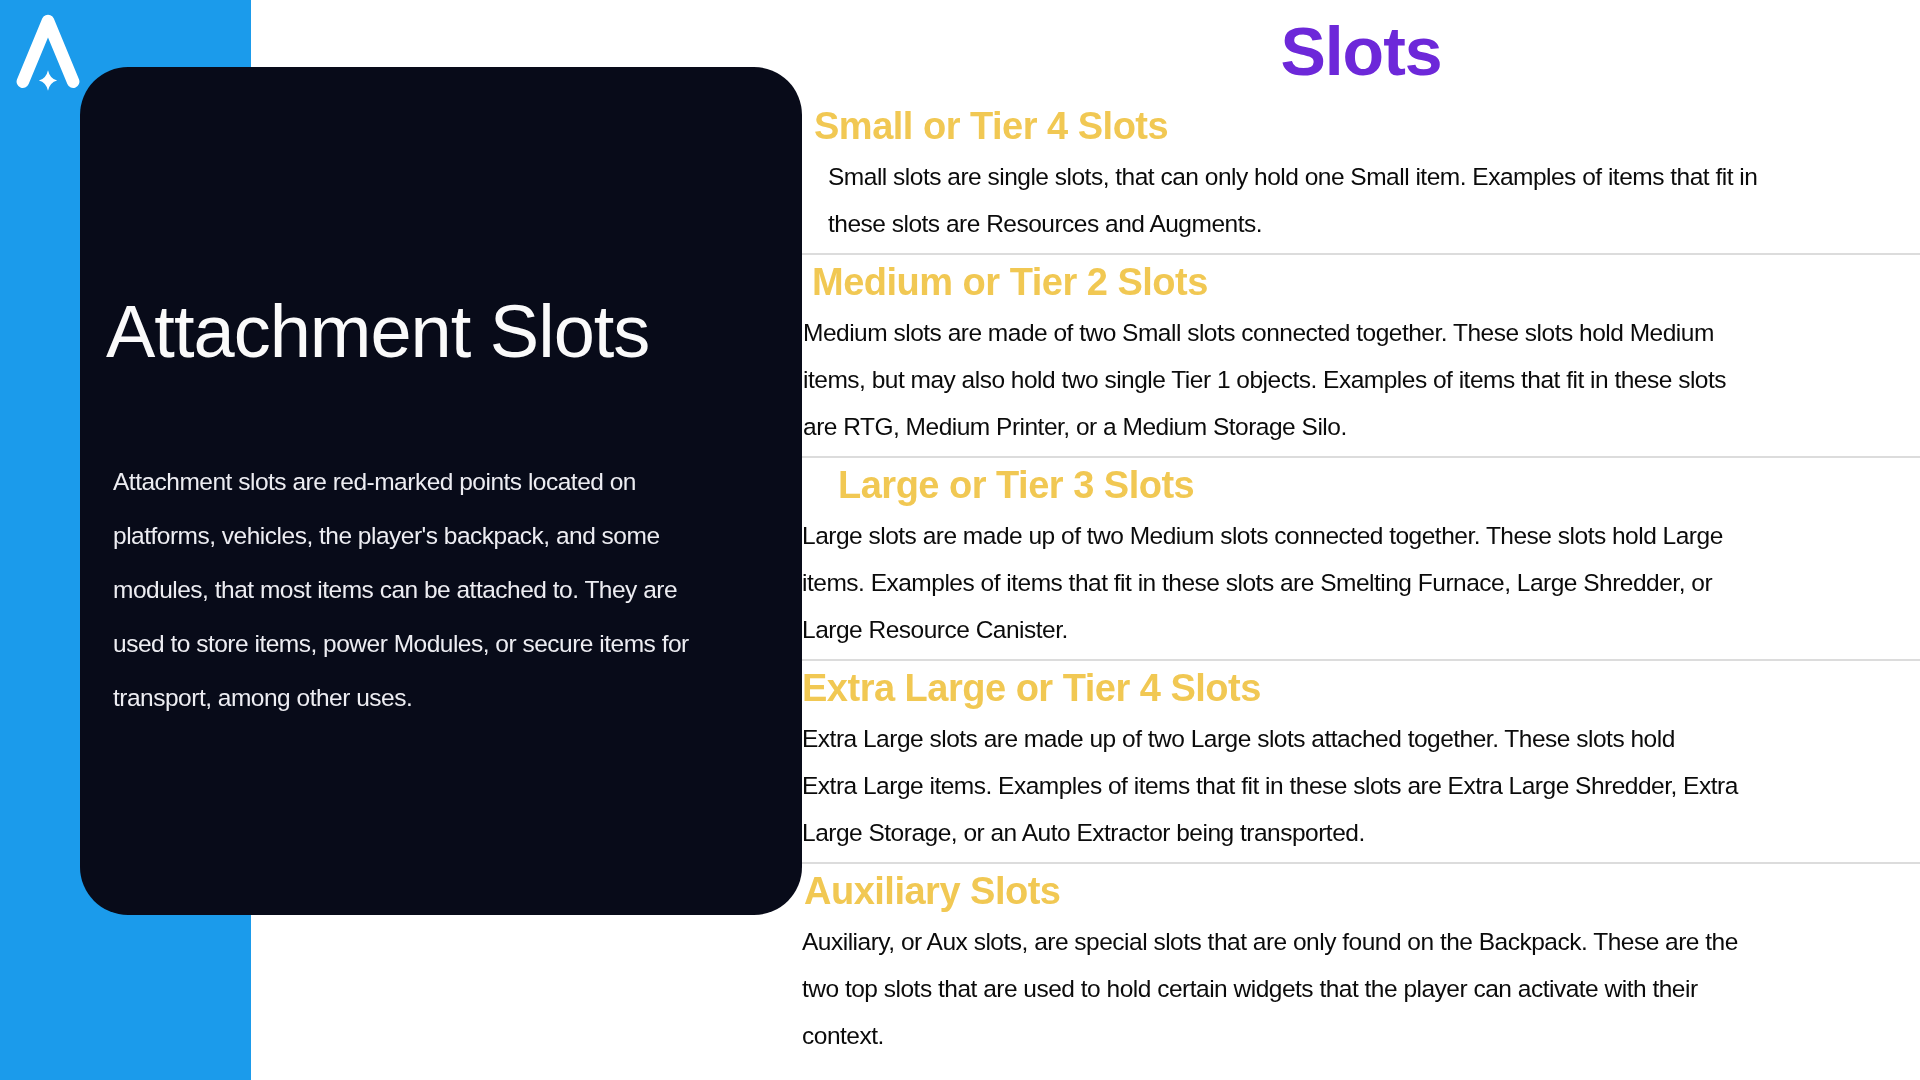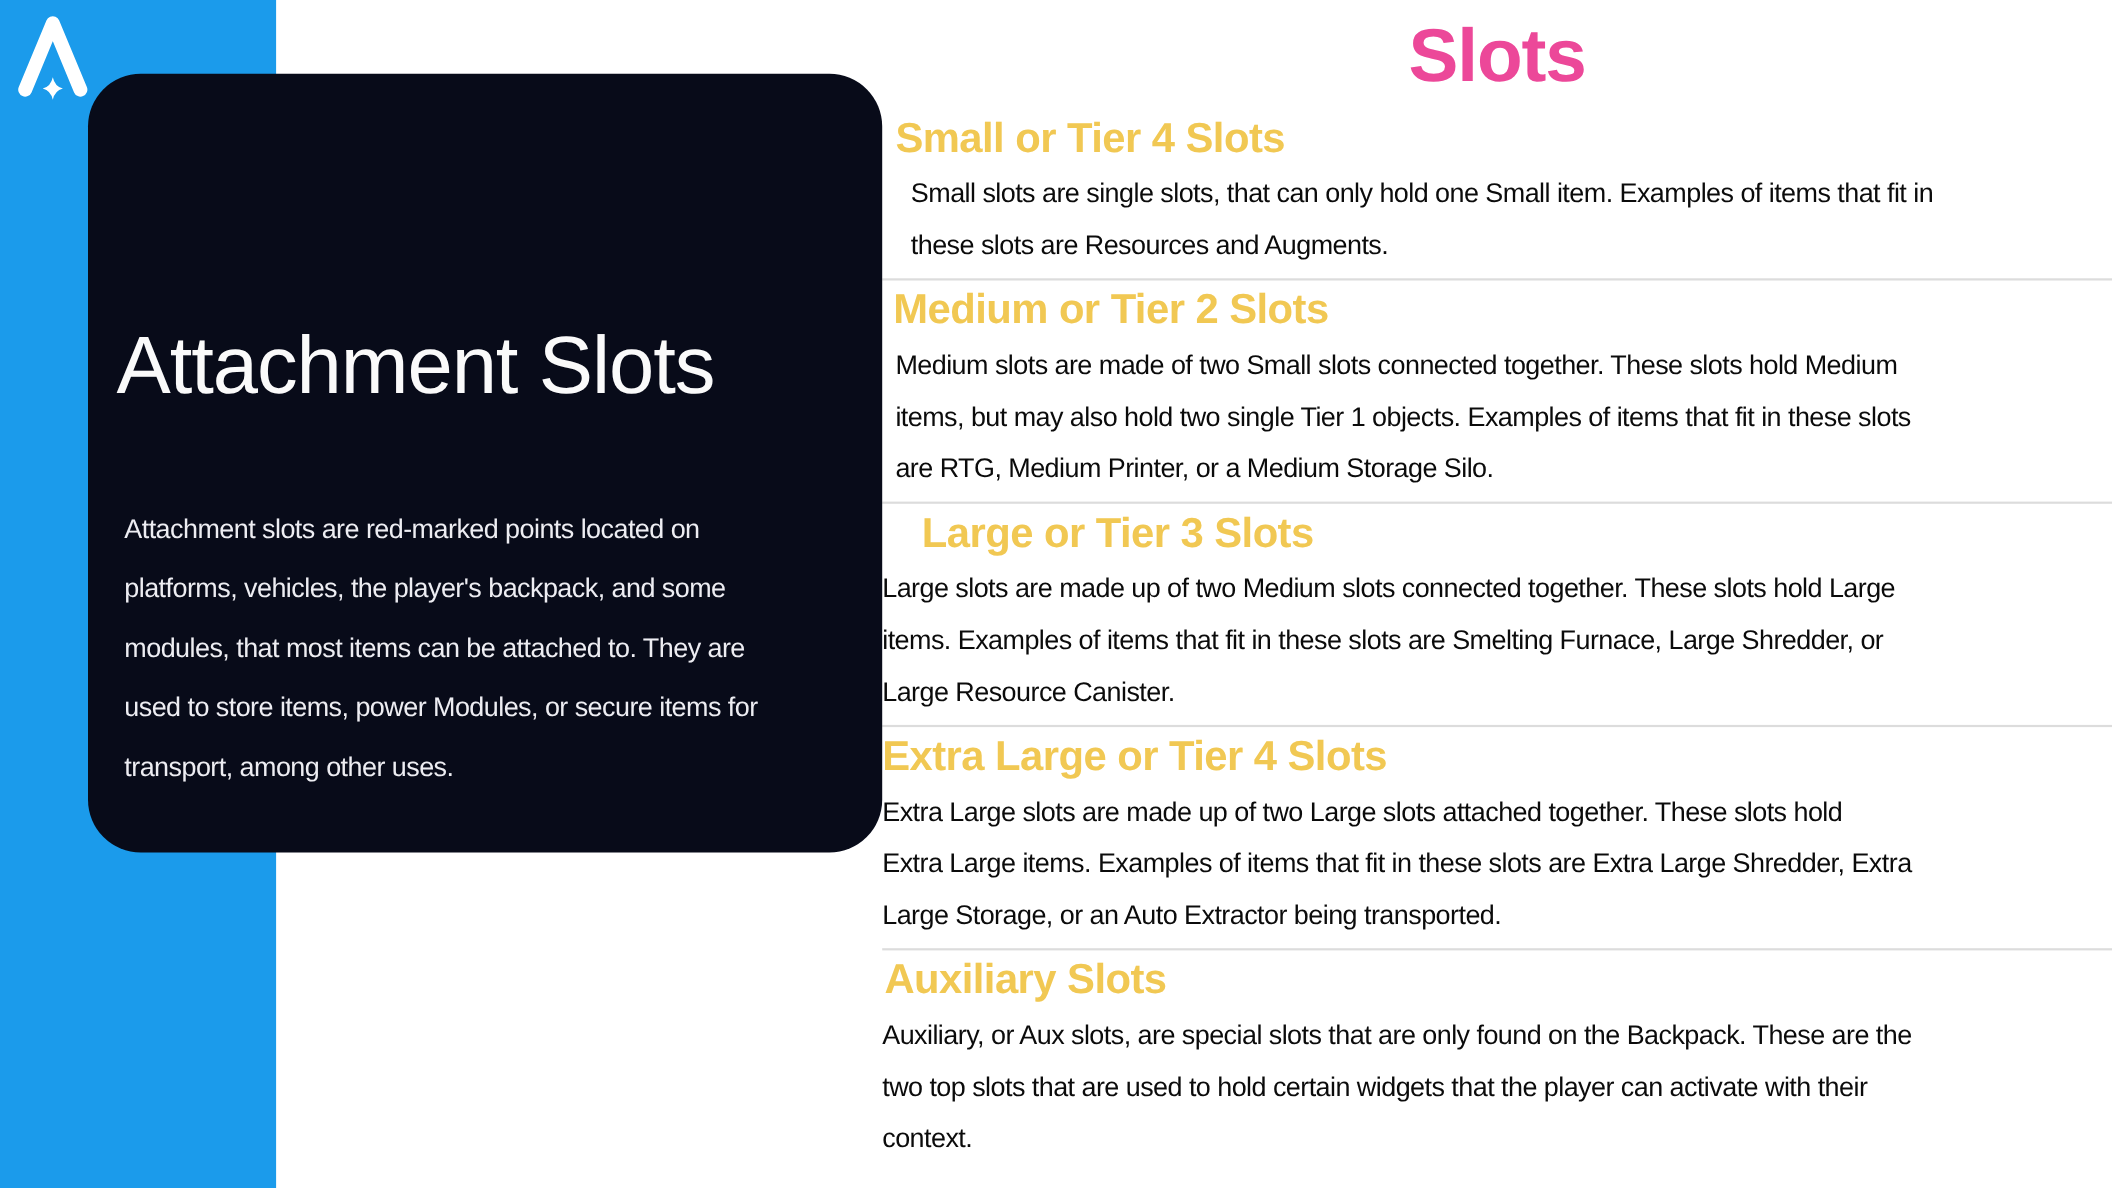--- a/index.html
+++ b/index.html
@@ -15,21 +15,21 @@
   .sidebar {
     position: absolute; left: 0; top: 0;
     width: 251px; height: 1080px;
     background: #1B9BEB;
   }
   .logo { position: absolute; left: 16px; top: 12px; width: 64px; height: 82px; }
 
   
   .card {
     position: absolute; left: 80px; top: 67px;
-    width: 722px; height: 708px;
+    width: 722px; height: 848px;
     background: #080B19;
     border-radius: 48px;
     color: #ffffff;
     z-index: 2;
   }
   .card-title {
     margin: 228px 0 0 26px;
     font-size: 74px; font-weight: 300;
     letter-spacing: -1px; line-height: 1;
     color: #fafafa;
@@ -44,21 +44,21 @@
 
   
   .main {
     position: absolute; left: 802px; top: 0;
     width: 1118px;
   }
   .page-title {
     margin: 14px 0 0 0;
     text-align: center;
     font-size: 68px; font-weight: 600;
-    line-height: 1.1; color: #ec4899;
+    line-height: 1.1; color: #6d28d9;
     letter-spacing: -1px;
   }
   .section-title {
     margin: 6px 0 0 0;
     font-size: 38px; font-weight: 600;
     line-height: 42px;
     color: #F1C853;
     letter-spacing: -0.5px;
   }
   .section-body {
@@ -71,21 +71,21 @@
   .divider {
     margin: 6px 0 0 0;
     border: none;
     border-top: 2px solid #DCDCDC;
     height: 0; width: 100%;
   }
   
   .sec-1 .section-title { margin-top: 16px; padding-left: 12px; }
   .sec-1 .section-body  { padding-left: 26px; }
   .sec-2 .section-title { padding-left: 10px; }
-  .sec-2 .section-body  { padding-left: 12px; }
+  .sec-2 .section-body  { padding-left: 1px; }
   .sec-3 .section-title { padding-left: 36px; }
   .sec-4 .section-title { }
   .sec-5 .section-title { padding-left: 2px; }
 </style>
 </head>
 <body>
 
 <div class="page">
 
   <div class="sidebar">

